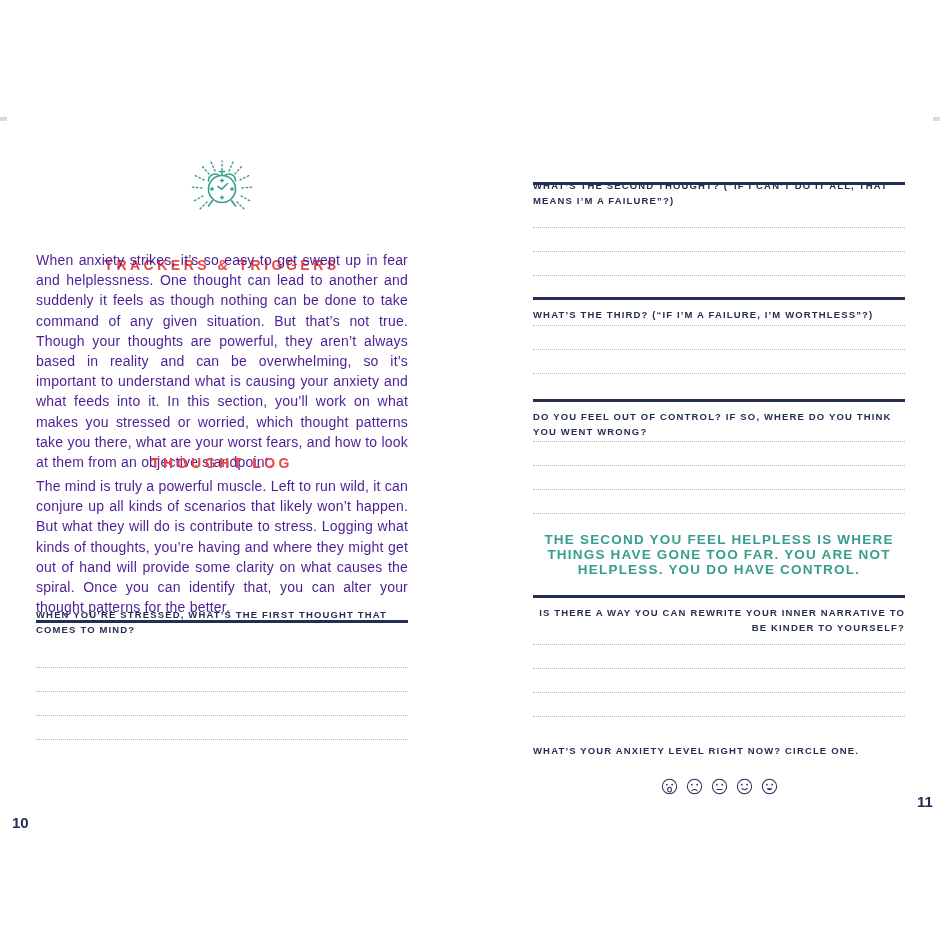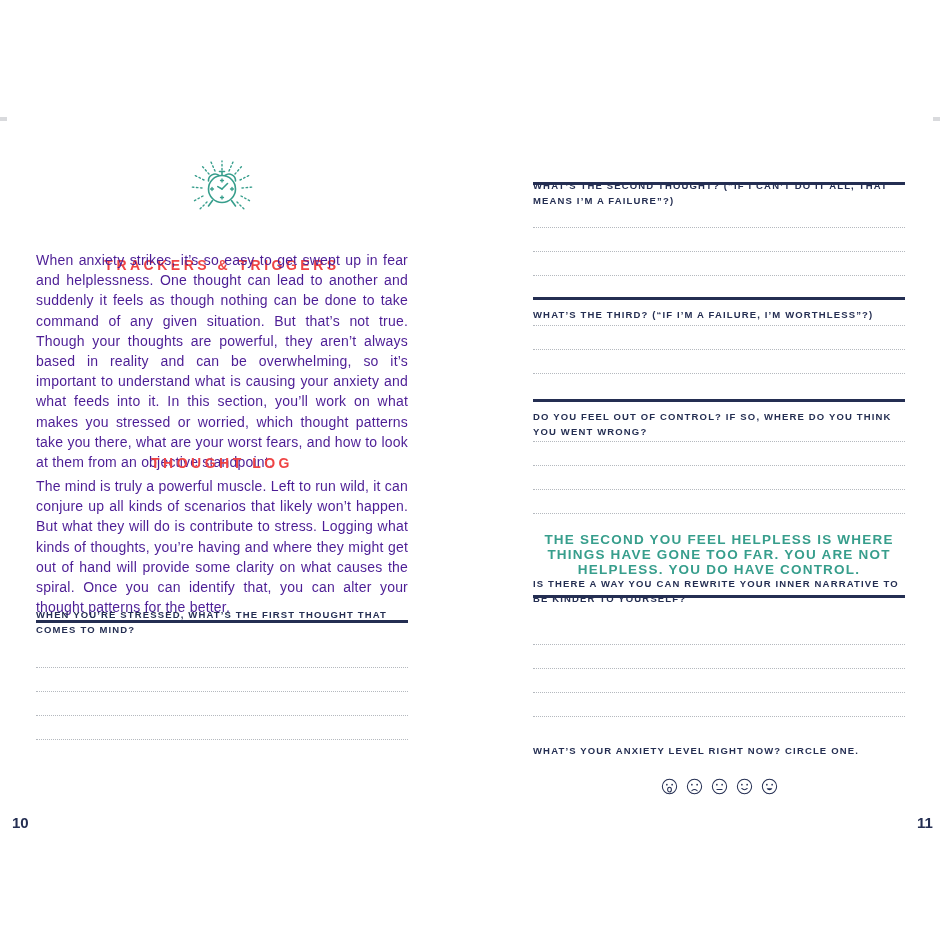--- a/index.html
+++ b/index.html
@@ -126,21 +126,21 @@
   <div class="abs rcol writing-lines" style="top:418px;">
     <div class="writing-line"></div>
     <div class="writing-line"></div>
     <div class="writing-line"></div>
     <div class="writing-line"></div>
   </div>
 
   <div class="abs rcol callout" style="top:532px;">THE SECOND YOU FEEL HELPLESS IS WHERE THINGS HAVE GONE TOO FAR. YOU ARE NOT HELPLESS. YOU DO HAVE CONTROL.</div>
 
   <div class="abs rcol rule" style="top:595px;"></div>
-  <div class="abs rcol prompt" style="top:577px;">IS THERE A WAY YOU CAN REWRITE YOUR INNER NARRATIVE TO BE KINDER TO YOURSELF?</div>
+  <div class="abs rcol prompt" style="top:606px;text-align:right;">IS THERE A WAY YOU CAN REWRITE YOUR INNER NARRATIVE TO BE KINDER TO YOURSELF?</div>
   <div class="abs rcol writing-lines" style="top:621px;">
     <div class="writing-line"></div>
     <div class="writing-line"></div>
     <div class="writing-line"></div>
     <div class="writing-line"></div>
   </div>
 
   <div class="abs rcol anxiety-label" style="top:745px;">WHAT’S YOUR ANXIETY LEVEL RIGHT NOW? CIRCLE ONE.</div>
 
   <div class="abs rcol faces-row" style="top:778px;">
@@ -169,14 +169,14 @@
       <path d="M6.8 12.3 Q10 15.4 13.2 12.3" fill="none" stroke="#242e52" stroke-width="1.2" stroke-linecap="round"></path>
     </svg>
     <svg width="17" height="17" viewBox="0 0 20 20">
       <circle cx="10" cy="10" r="8.4" fill="none" stroke="#242e52" stroke-width="1.2"></circle>
       <circle cx="6.9" cy="7.8" r="1" fill="#242e52"></circle>
         <circle cx="13.1" cy="7.8" r="1" fill="#242e52"></circle>
       <path d="M6.6 12 A3.6 3.6 0 0 0 13.4 12 Z" fill="#242e52"></path>
     </svg>
   </div>
 
-  <div class="abs page-number" style="left:917px; top:781px;">11</div>
+  <div class="abs page-number" style="left:917px; top:760px;">11</div>
 </div>
 
 </body></html>

